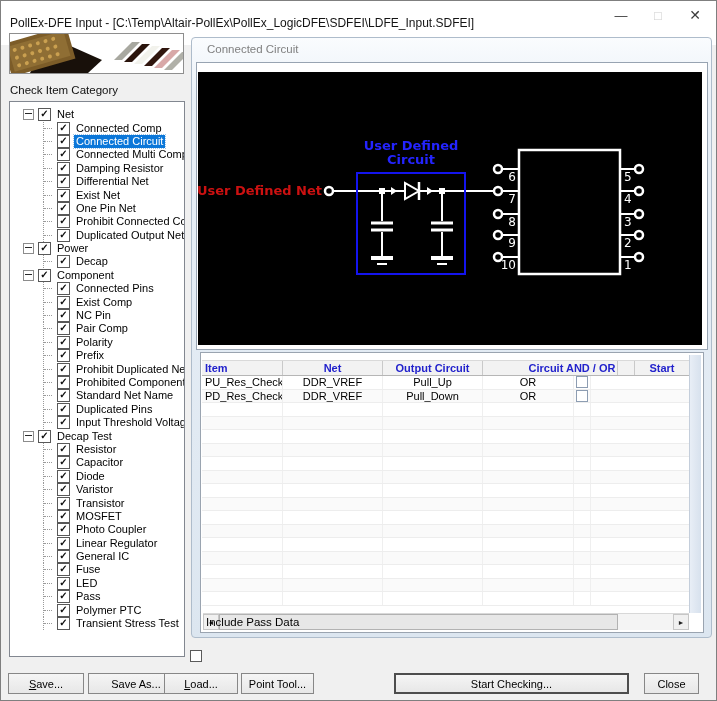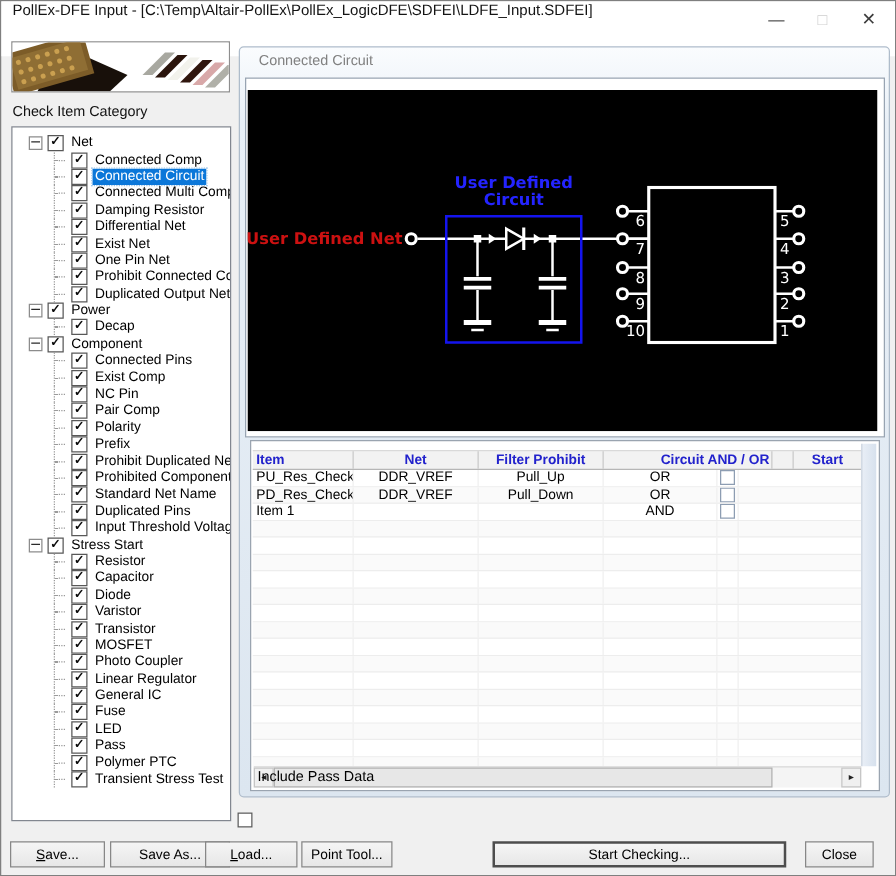--- a/index.html
+++ b/index.html
@@ -1,21 +1,21 @@
 <!DOCTYPE html>
 <html><head>
 <meta charset="utf-8">
 <style>
   html,body{margin:0;padding:0;background:#d8d8d8;}
   .window{position:relative;width:717px;height:701px;box-sizing:border-box;
     border:1px solid #7f7f7f;background:#f0f0f0;overflow:hidden;
     font-family:"Liberation Sans",sans-serif;font-size:11px;color:#000;}
   
   .titlebar{position:absolute;left:0;top:0;width:100%;height:44px;background:#ffffff;
-    display:flex;align-items:flex-start;}
+    display:flex;align-items:center;}
   .title-text{margin-left:9px;font-size:12px;color:#141414;white-space:nowrap;}
   .wc{position:absolute;top:0;width:34px;height:28px;display:flex;align-items:center;
     justify-content:center;font-size:13px;color:#3c3c3c;cursor:default;}
   .wc.min{right:78px;}
   .wc.max{right:41px;color:#cfcfcf;}
   .wc.close{right:4px;font-size:14px;}
   
   .thumb{position:absolute;left:8px;top:32px;width:175px;height:41px;
     border:1px solid #8e8e8e;background:#fff;box-sizing:border-box;}
   .cat-label{position:absolute;left:9px;top:83px;font-size:11.5px;color:#111;}
@@ -242,21 +242,21 @@
         <span class="tlbl">Duplicated Pins</span>
       </div>
       <div class="trow">
         <span class="elbow"></span>
         <span class="cb">✓</span>
         <span class="tlbl">Input Threshold Voltage</span>
       </div>
       <div class="trow">
         <span class="expand"></span>
         <span class="cb">✓</span>
-        <span class="tlbl">Stress Start</span>
+        <span class="tlbl">Decap Test</span>
       </div>
       <div class="trow">
         <span class="elbow"></span>
         <span class="cb">✓</span>
         <span class="tlbl">Resistor</span>
       </div>
       <div class="trow">
         <span class="elbow"></span>
         <span class="cb">✓</span>
         <span class="tlbl">Capacitor</span>
@@ -384,50 +384,40 @@
       <line x1="422" y1="185" x2="437" y2="185" stroke="#ffffff" stroke-width="2"></line>
       <circle cx="441" cy="185" r="4" fill="#000000" stroke="#ffffff" stroke-width="2.5"></circle>
       <text x="426" y="197" fill="#ffffff" text-anchor="start" font-size="12" font-family="&quot;DejaVu Sans&quot;,sans-serif">1</text>
     </svg>
 
   <div class="tblbox">
     <div class="tbl-inner">
         <div class="hrow">
           <div class="hcell c-item" style="color: rgb(34, 34, 204);">Item</div>
           <div class="hcell c-net" style="color: rgb(34, 34, 204);">Net</div>
-          <div class="hcell c-fc" style="color: rgb(34, 34, 204);">Filter Prohibit</div>
+          <div class="hcell c-fc" style="color: rgb(34, 34, 204);">Output Circuit</div>
           <div class="hcell c-ao" style="color: rgb(34, 34, 204); margin-left: 44px;">Circuit AND / OR</div>
           <div class="hcell c-cb" style="color: rgb(34, 34, 204);"></div>
           <div class="hcell c-sc" style="color: rgb(34, 34, 204);">Start Comp</div>
         </div>
         <div class="drow">
           <div class="dcell c-item">PU_Res_Check</div>
           <div class="dcell c-net">DDR_VREF</div>
           <div class="dcell c-fc">Pull_Up</div>
           <div class="dcell c-ao">OR</div>
           <div class="dcell c-cb">
             <span class="rowcb"></span>
           </div>
           <div class="dcell c-sc"></div>
         </div>
         <div class="drow">
           <div class="dcell c-item">PD_Res_Check</div>
           <div class="dcell c-net">DDR_VREF</div>
           <div class="dcell c-fc">Pull_Down</div>
           <div class="dcell c-ao">OR</div>
-          <div class="dcell c-cb">
-            <span class="rowcb"></span>
-          </div>
-          <div class="dcell c-sc"></div>
-        </div>
-        <div class="drow">
-          <div class="dcell c-item">Item 1</div>
-          <div class="dcell c-net"></div>
-          <div class="dcell c-fc"></div>
-          <div class="dcell c-ao">AND</div>
           <div class="dcell c-cb">
             <span class="rowcb"></span>
           </div>
           <div class="dcell c-sc"></div>
         </div>
         <div class="drow">
           <div class="dcell c-item"></div>
           <div class="dcell c-net"></div>
           <div class="dcell c-fc"></div>
           <div class="dcell c-ao"></div>

